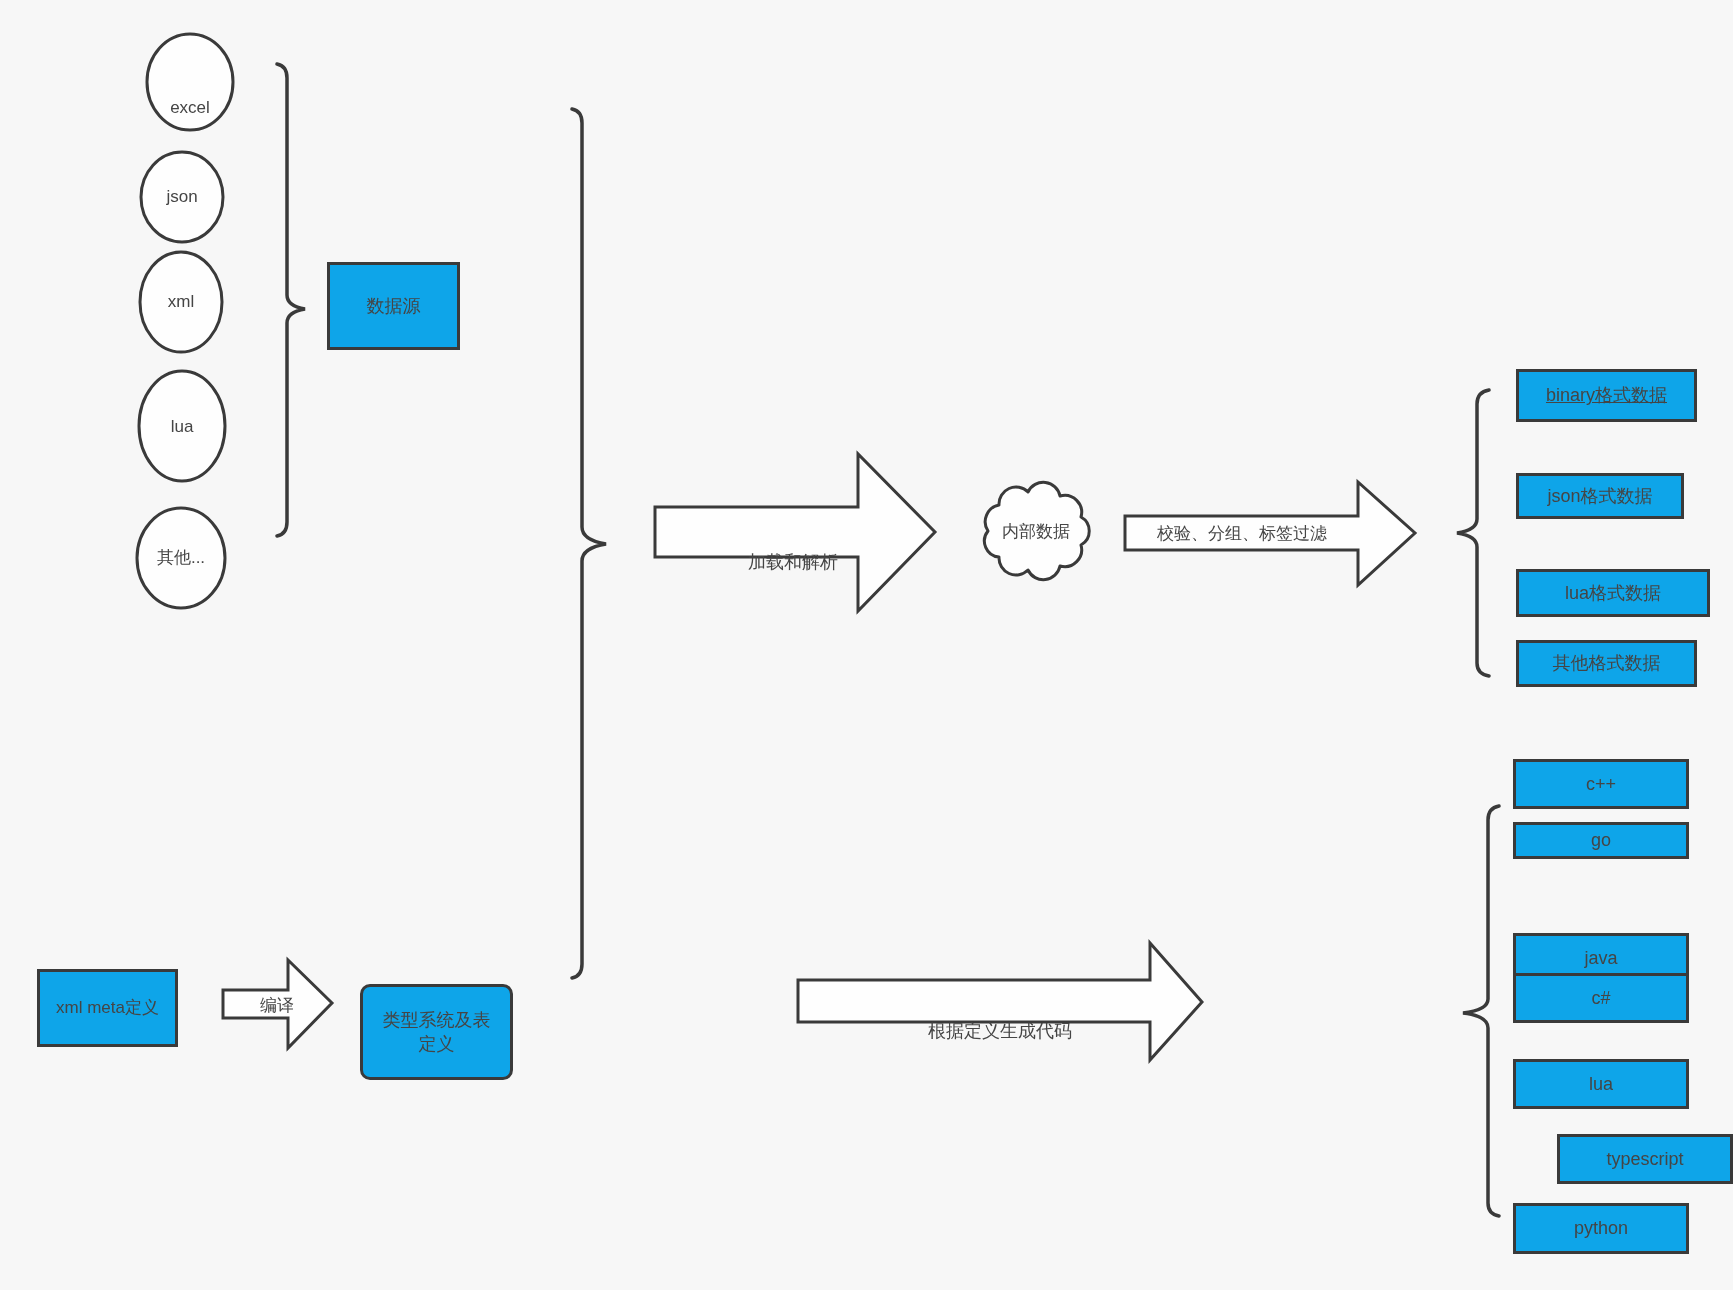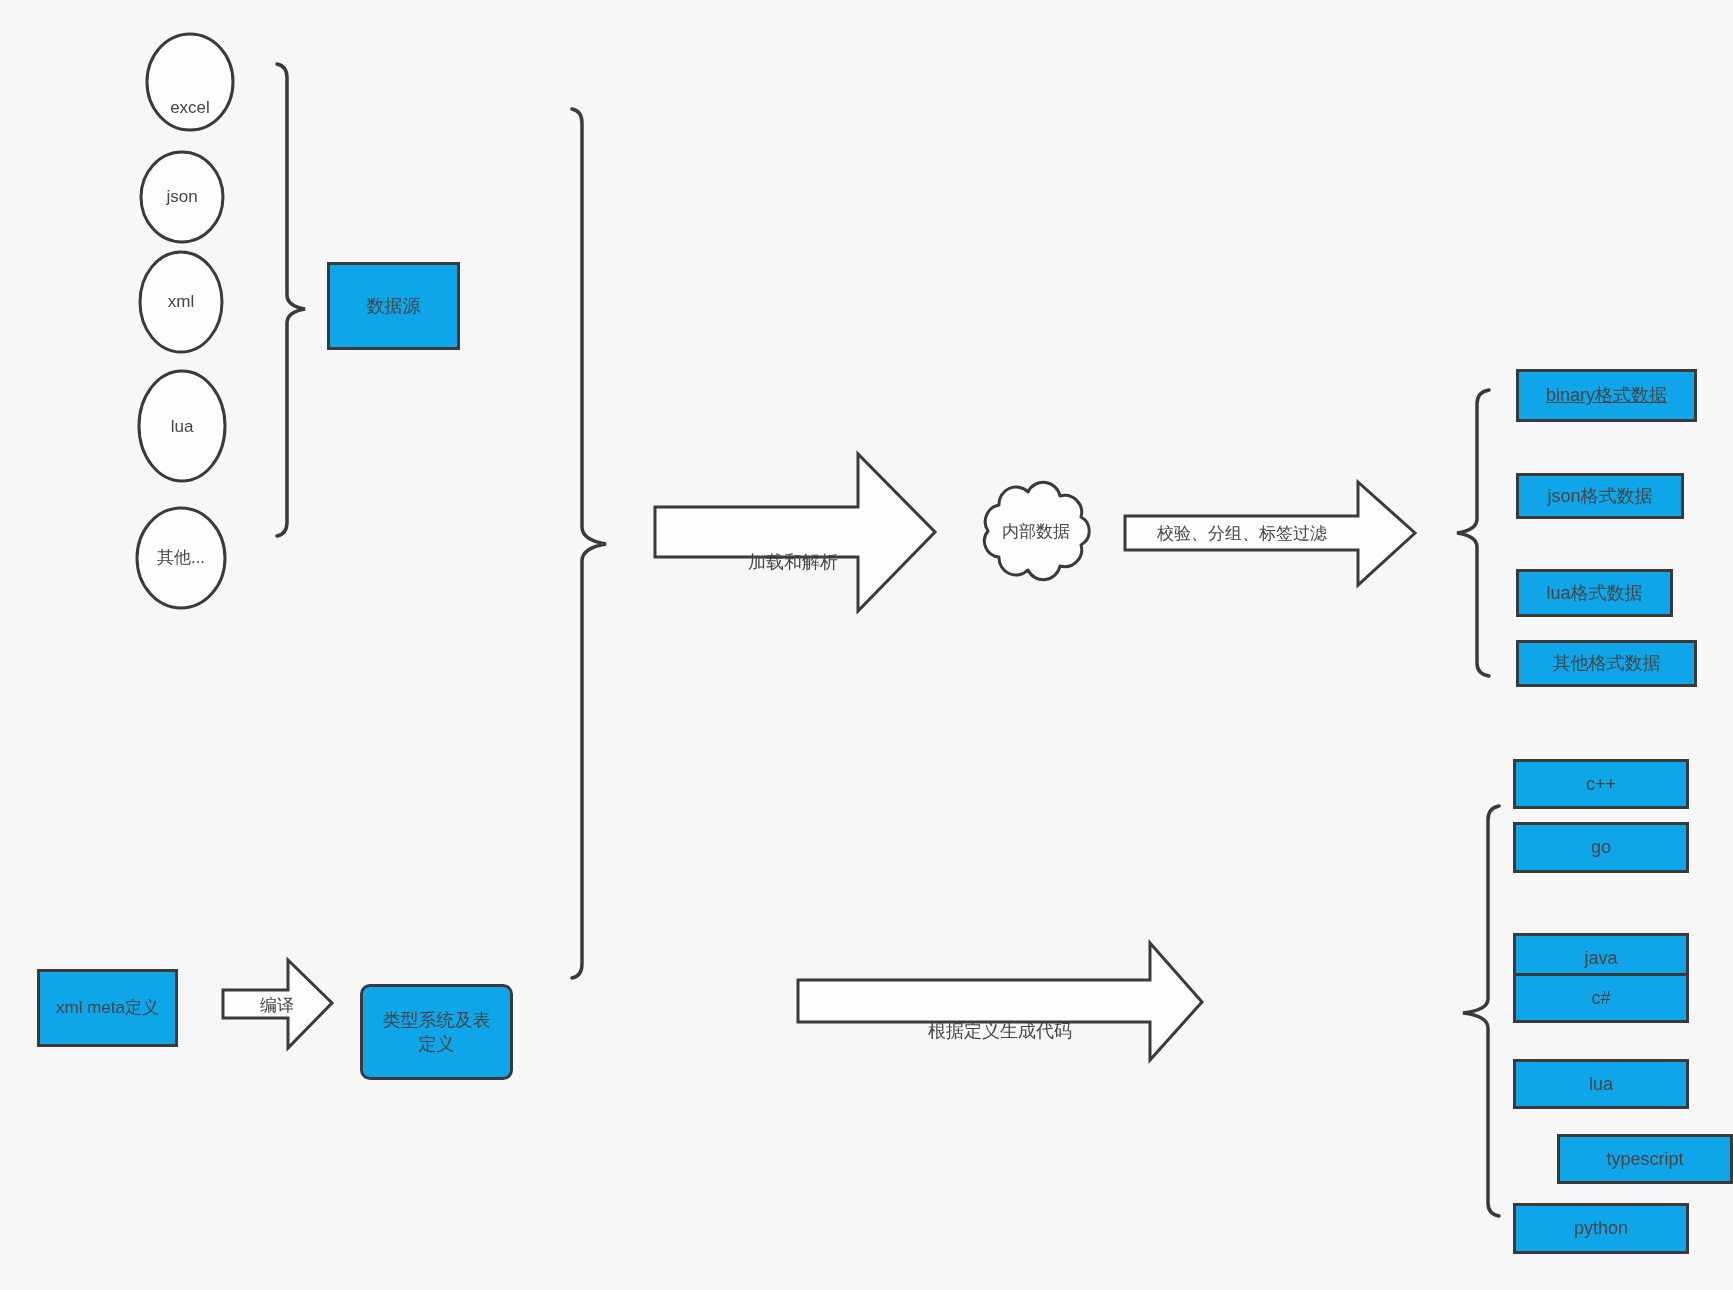--- a/index.html
+++ b/index.html
@@ -101,31 +101,31 @@
   <div class="box rounded" style="left:360px;top:948px;width:153px;height:96px;margin-top:36px;">
     <span class="wrap-mid">类型系统及表定义</span>
   </div>
 
   <div class="box" style="left:1516px;top:369px;width:181px;height:53px;text-decoration:underline;">
     <span>binary格式数据</span>
   </div>
   <div class="box" style="left:1516px;top:473px;width:168px;height:46px;">
     <span>json格式数据</span>
   </div>
-  <div class="box" style="left:1516px;top:569px;width:157px;height:48px;">
+  <div class="box" style="left:1516px;top:569px;width:194px;height:48px;">
     <span>lua格式数据</span>
   </div>
   <div class="box" style="left:1516px;top:640px;width:181px;height:47px;">
     <span>其他格式数据</span>
   </div>
 
   <div class="box" style="left:1513px;top:759px;width:176px;height:50px;">
     <span>c++</span>
   </div>
-  <div class="box" style="left:1513px;top:822px;width:176px;height:51px;">
+  <div class="box" style="left:1513px;top:822px;width:176px;height:37px;">
     <span>go</span>
   </div>
   <div class="box" style="left:1513px;top:893px;width:176px;height:50px;margin-top:40px;">
     <span>java</span>
   </div>
   <div class="box" style="left:1513px;top:973px;width:176px;height:50px;">
     <span>c#</span>
   </div>
   <div class="box" style="left:1513px;top:1059px;width:176px;height:50px;">
     <span>lua</span>

